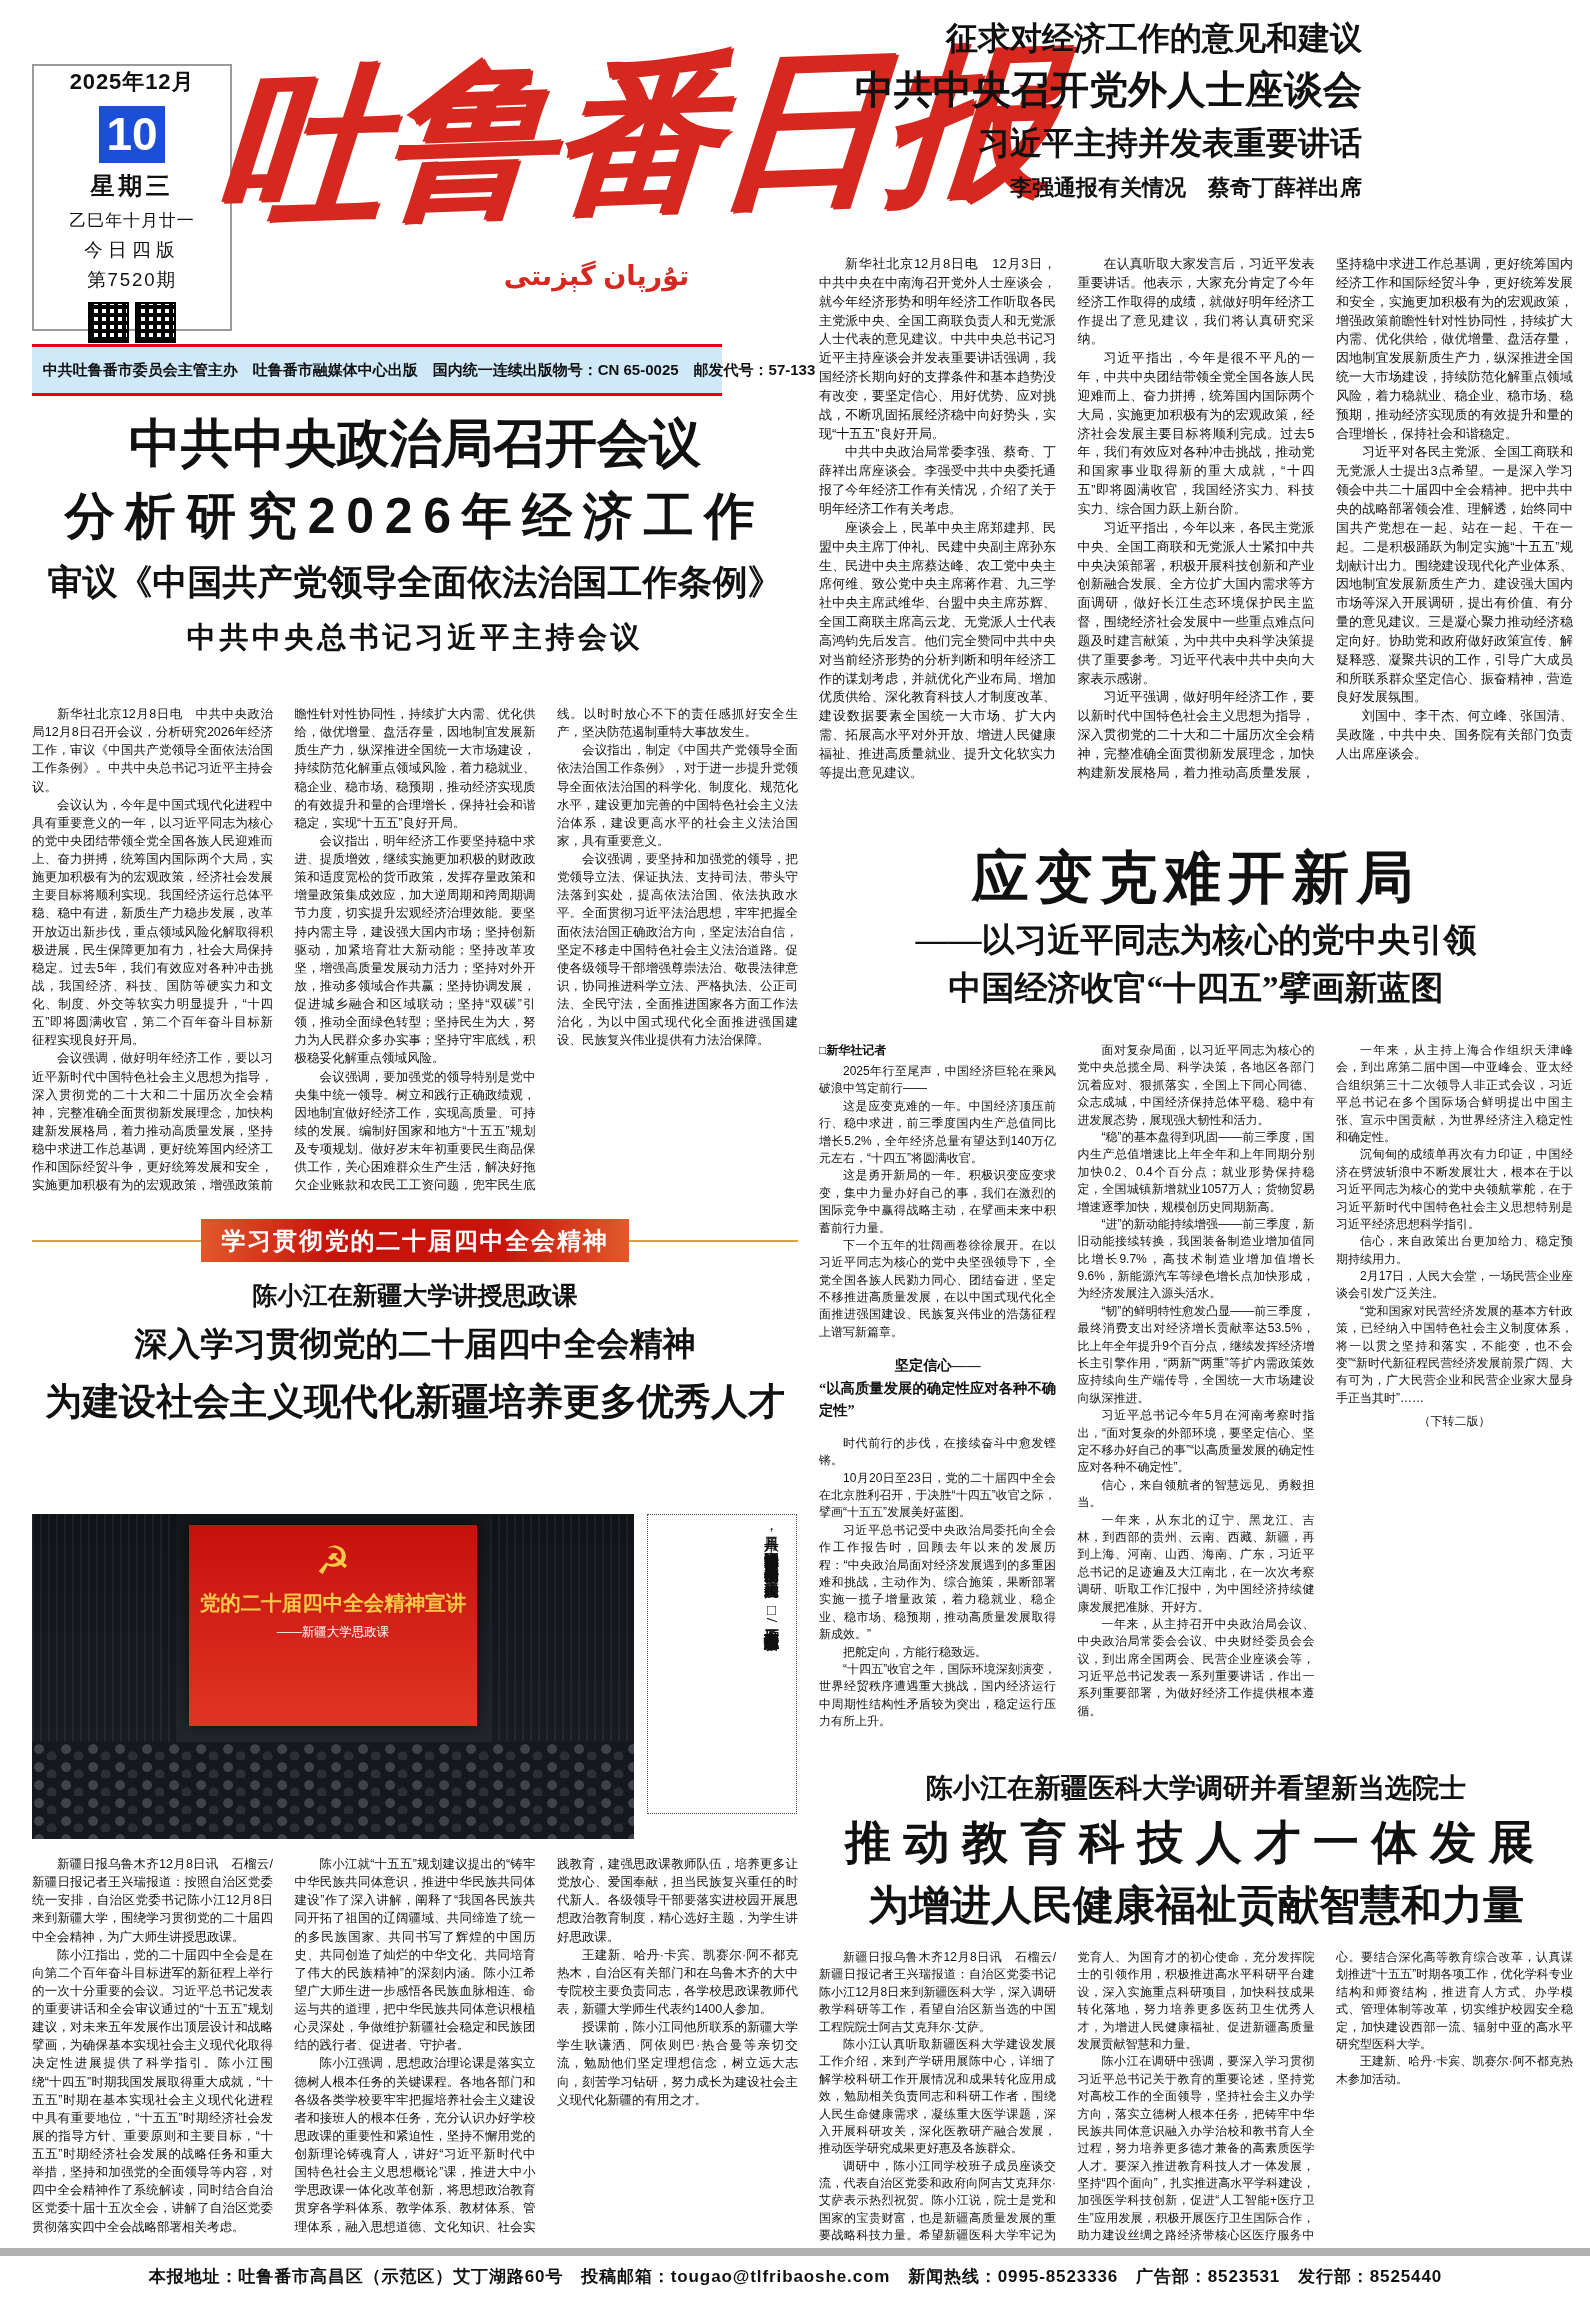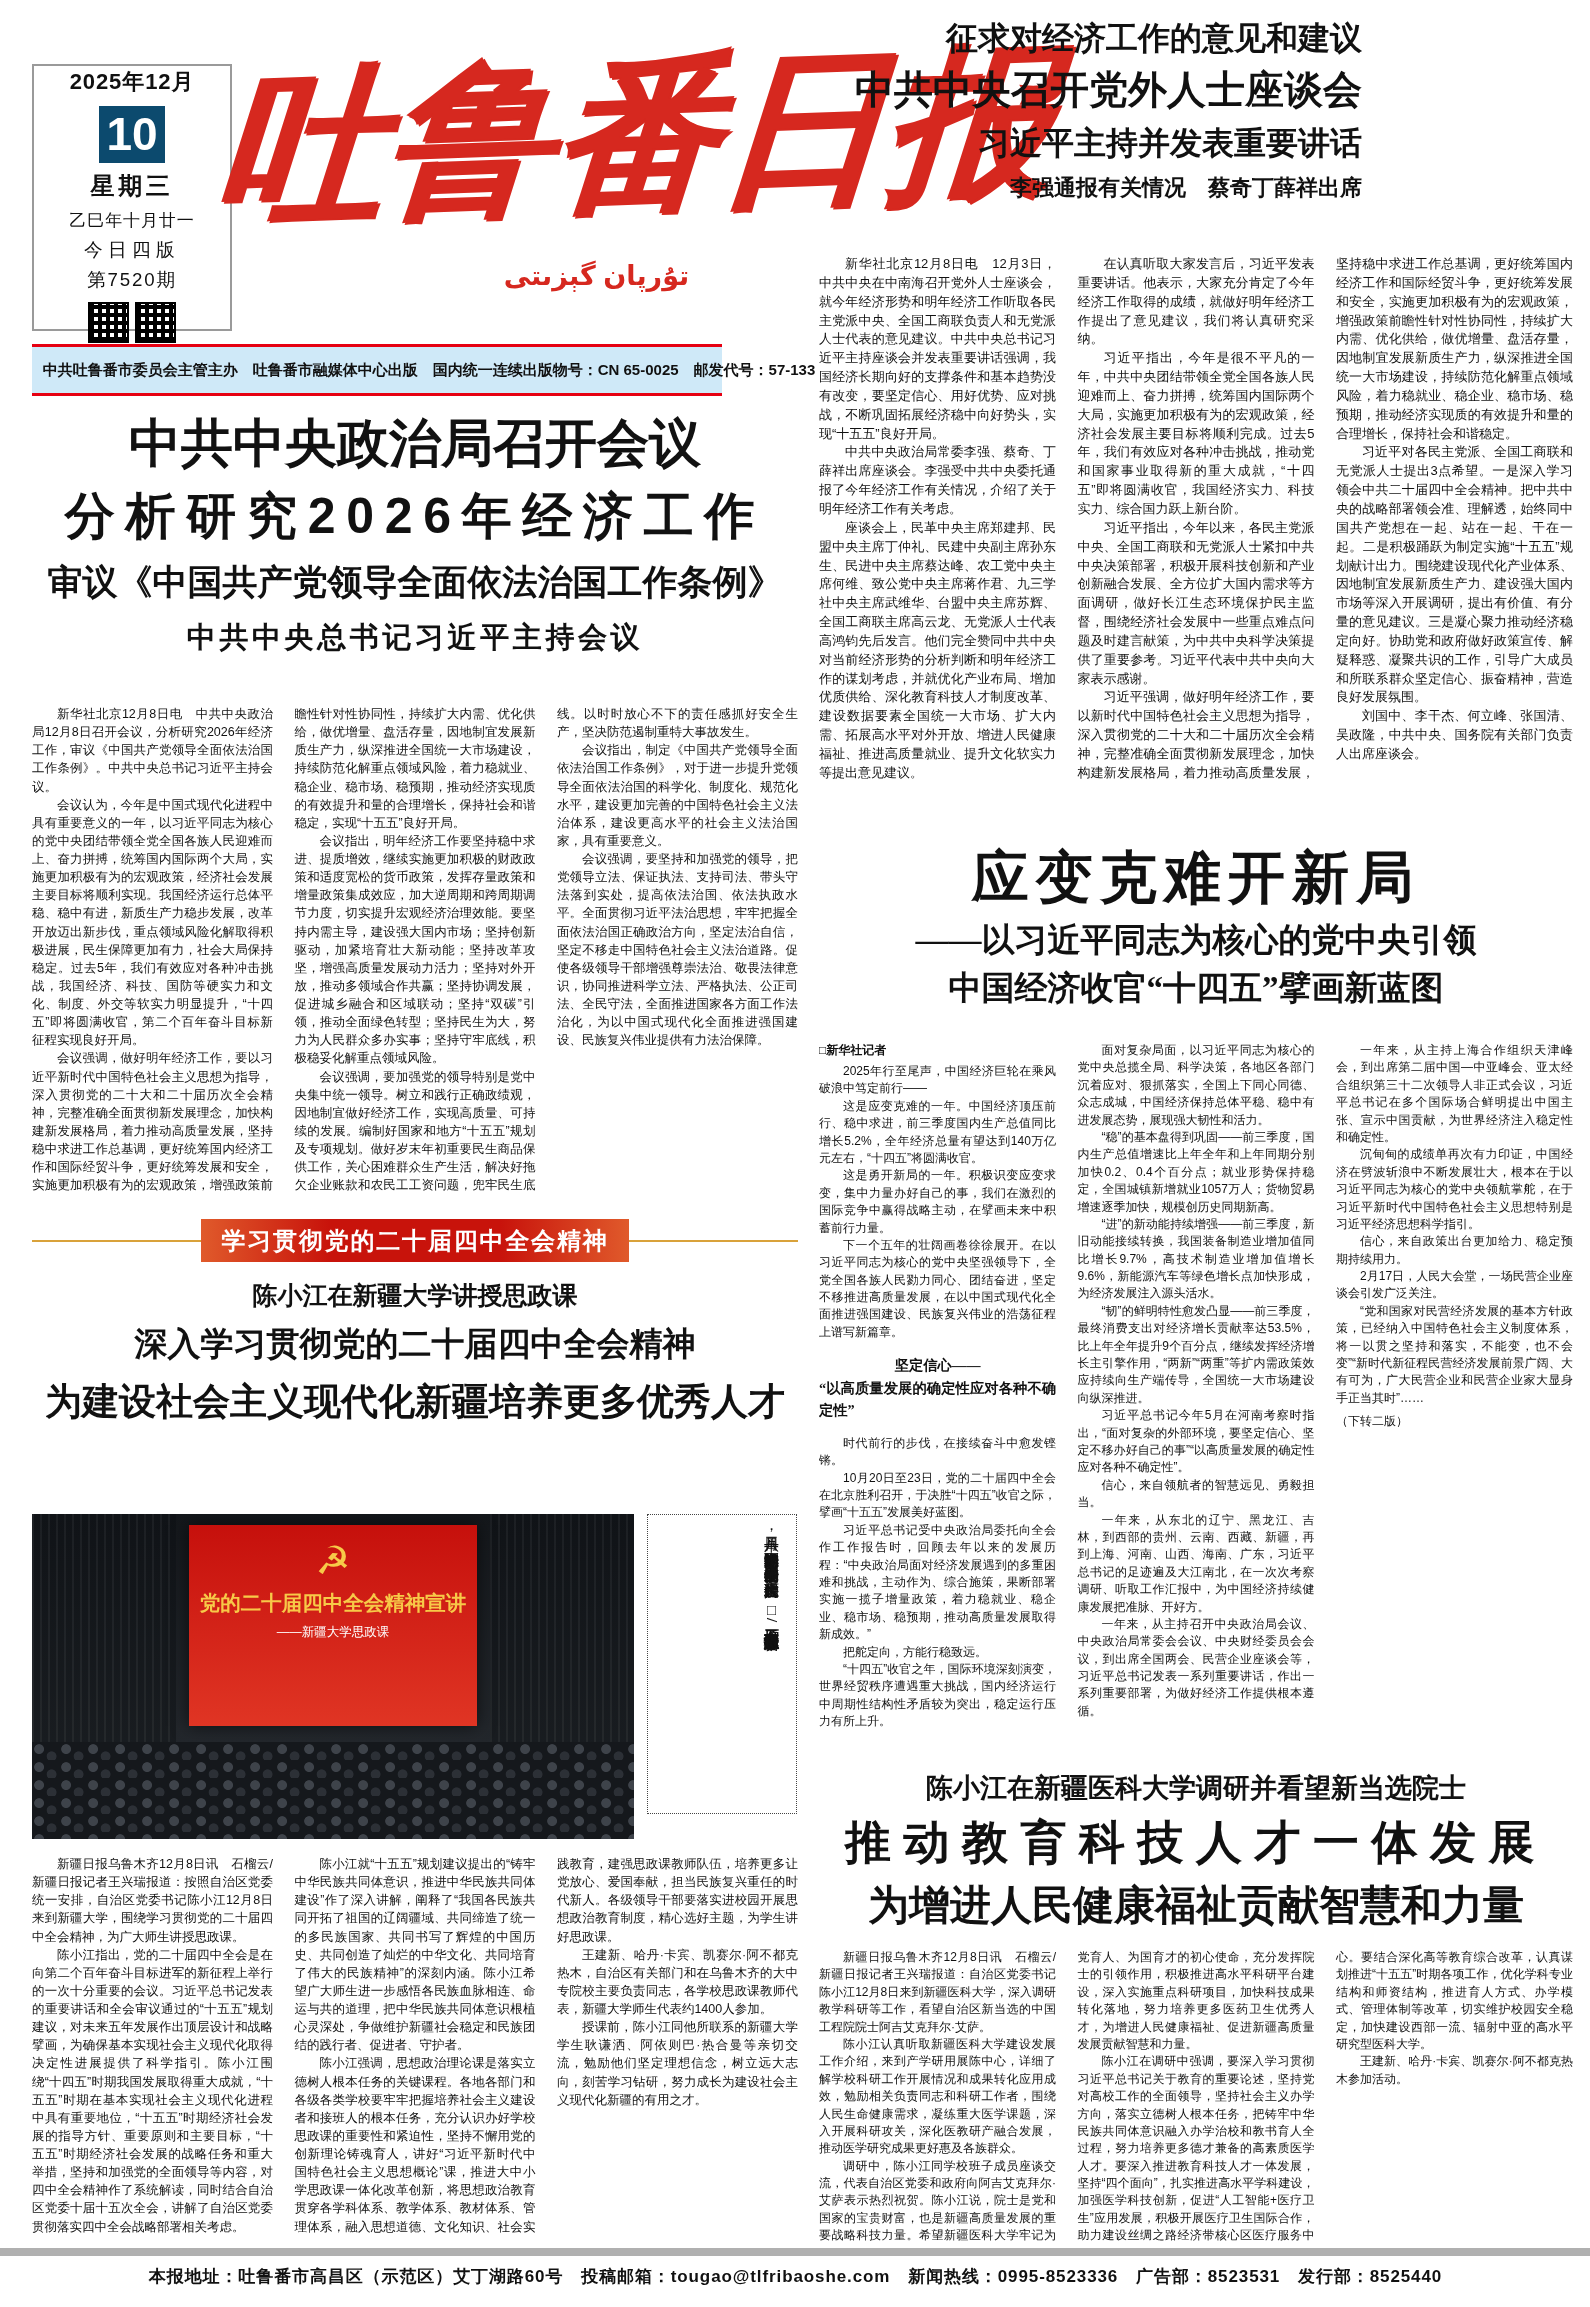--- a/index.html
+++ b/index.html
@@ -2,21 +2,21 @@
 <html style="font-size:14.3px"><head>
 <meta charset="utf-8">
 <style>
   html,body{margin:0;padding:0;background:#e8e8e8;}
   .page{position:relative;width:1591px;height:2307px;background:#ffffff;overflow:hidden;
         font-family:"Liberation Sans","DejaVu Sans",sans-serif;color:#111;}
   
   .date-box{position:absolute;left:32px;top:64px;width:200px;height:267px;border:2.7px solid #9a9a9a;
             text-align:center;padding-top:1px;box-sizing:border-box;}
   .date-box .ym{font-size:22px;font-weight:bold;letter-spacing:0.9px;}
-  .date-box .day{width:66px;height:57px;background:#0c4a6e;color:#fff;font-size:46px;font-weight:bold;
+  .date-box .day{width:66px;height:57px;background:#1d4ed8;color:#fff;font-size:46px;font-weight:bold;
                  line-height:57px;margin:9px auto 7.1px;}
   .date-box .wk{font-size:24px;font-weight:bold;letter-spacing:3.6px;}
   .date-box .lunar{font-size:17px;margin-top:7.1px;letter-spacing:0.9px;}
   .date-box .pages{font-size:18.7px;margin-top:5.3px;letter-spacing:5.3px;}
   .date-box .issue{font-size:18.7px;margin-top:3.6px;letter-spacing:1.8px;}
   .qr-row{display:flex;justify-content:center;gap:5.3px;margin-top:9px;}
   .qr{width:37px;height:37px;border:2.7px solid #000;background-color:#fff;
       background-image:repeating-linear-gradient(0deg,#000 0 3.6px,transparent 3.6px 8px),
                        repeating-linear-gradient(90deg,#000 0 3.6px,transparent 3.6px 8px);}
   .masthead{position:absolute;left:218px;top:9px;width:757px;height:267px;text-align:center;}
@@ -80,21 +80,21 @@
   .sym-body{left:819px;top:255px;width:754px;height:545px;font-size:13px;}
   .eco-head{position:absolute;left:819px;top:839px;width:754px;text-align:center;}
   .eco-head .t{font-size:57px;font-weight:bold;line-height:77px;letter-spacing:7.1px;}
   .eco-head .s1,.eco-head .s2{font-size:33px;font-weight:bold;line-height:48px;
         font-family:"Liberation Serif","DejaVu Serif",serif;}
   .eco-body{left:819px;top:1042px;width:754px;height:708px;font-size:12px;}
   .byline{margin:0 0 3.6px 0;font-weight:bold;}
   .pullquote{margin:12.5px 0;font-family:"Liberation Serif","DejaVu Serif",serif;font-weight:bold;font-size:14.3px;line-height:1.6;}
   .pullquote .pq1{text-align:center;margin:0;}
   .pullquote .pq2{margin:0;}
-  .turnpage{text-indent:0;margin-top:5.3px;}
+  .turnpage{text-align:center;text-indent:0;margin-top:5.3px;}
   .med-head{position:absolute;left:819px;top:1767px;width:754px;text-align:center;}
   .med-head .kicker{font-size:27px;font-weight:bold;line-height:43px;}
   .med-head .l1{font-size:46px;font-weight:bold;line-height:66px;letter-spacing:12.5px;
                 font-family:"Liberation Serif","DejaVu Serif",serif;white-space:nowrap;}
   .med-head .l2{font-size:41px;font-weight:bold;line-height:59px;
                 font-family:"Liberation Serif","DejaVu Serif",serif;white-space:nowrap;}
   .med-body{left:819px;top:1949px;width:754px;height:296px;font-size:12px;}
   
   .footer-bar{position:absolute;left:0;top:2248px;width:1591px;height:8px;background:#b0b0b0;}
   .footer-line{position:absolute;left:0;top:2265px;width:1591px;text-align:center;

